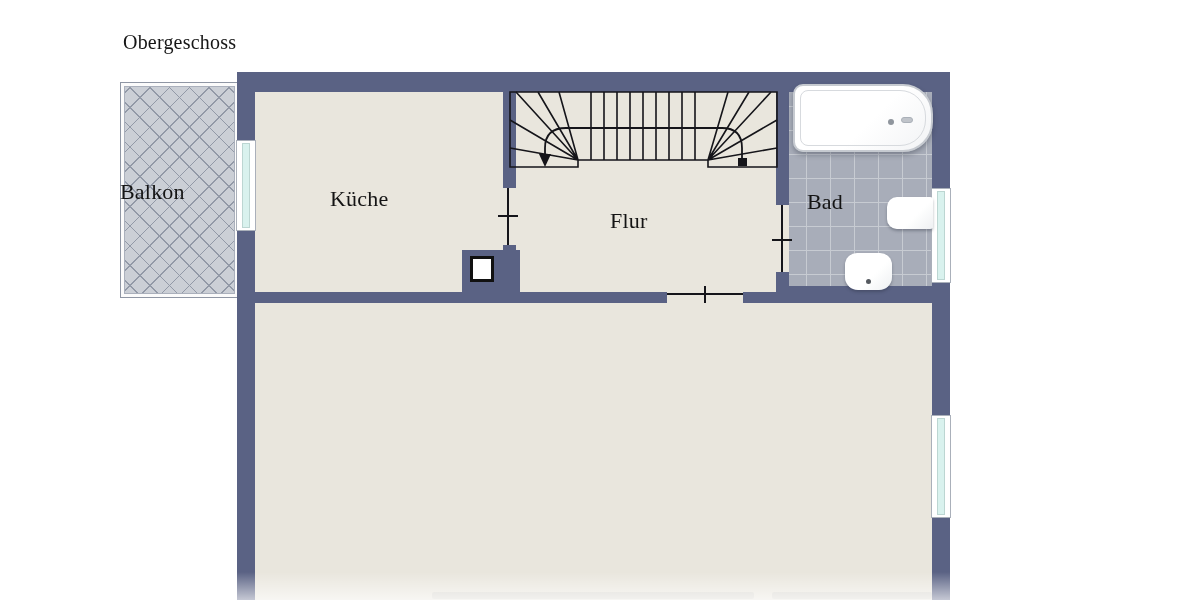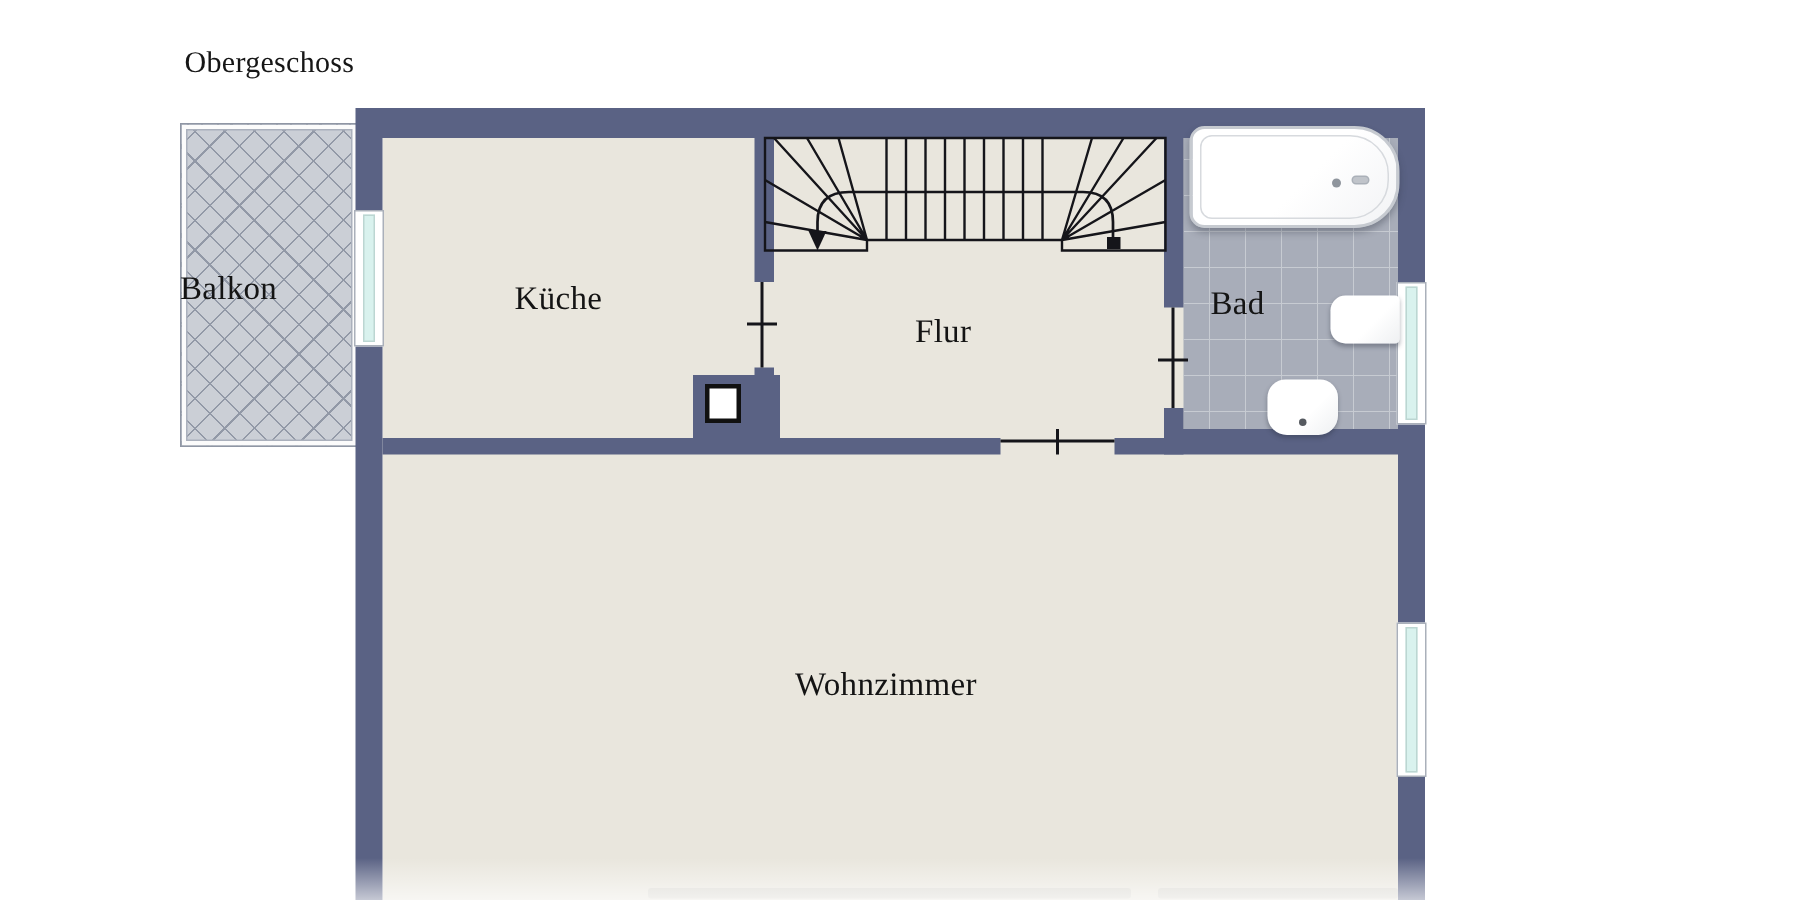--- a/index.html
+++ b/index.html
@@ -119,21 +119,21 @@
   .washbasin .drain{
     position:absolute;left:21px;top:26px;width:5px;height:5px;border-radius:50%;
     background:#55595f;
   }
   
   .room-label{
     position:absolute;z-index:6;font-size:22px;color:#141414;text-align:left;
     letter-spacing:.2px;
   }
   .l-balkon{left:120px;top:179px;width:117px;}
-  .l-kueche{left:343px;top:186px;width:95px;}
+  .l-kueche{left:330px;top:186px;width:95px;}
   .l-flur{left:610px;top:208px;width:80px;}
   .l-bad{left:807px;top:189px;width:60px;}
   .l-wz{left:530px;top:443px;width:152px;}
   
   .cut-hint{position:absolute;height:7px;background:rgba(130,132,140,.14);z-index:6;border-radius:2px;}
   .hint-a{left:432px;top:592px;width:322px;}
   .hint-b{left:772px;top:592px;width:160px;}
   .bottom-fade{
     position:absolute;left:0;top:572px;width:1200px;height:28px;z-index:7;
     background:linear-gradient(rgba(255,255,255,0), rgba(255,255,255,.65));
@@ -207,19 +207,18 @@
   </div>
   <div class="toilet"></div>
   <div class="washbasin">
     <div class="drain"></div>
   </div>
 
   <div class="room-label l-balkon">Balkon</div>
   <div class="room-label l-kueche">Küche</div>
   <div class="room-label l-flur">Flur</div>
   <div class="room-label l-bad">Bad</div>
-  <div class="room-label l-wz">Wohnzimmer</div>
 
   <div class="cut-hint hint-a"></div>
   <div class="cut-hint hint-b"></div>
   <div class="bottom-fade"></div>
 
 </div>
 
 </body></html>

